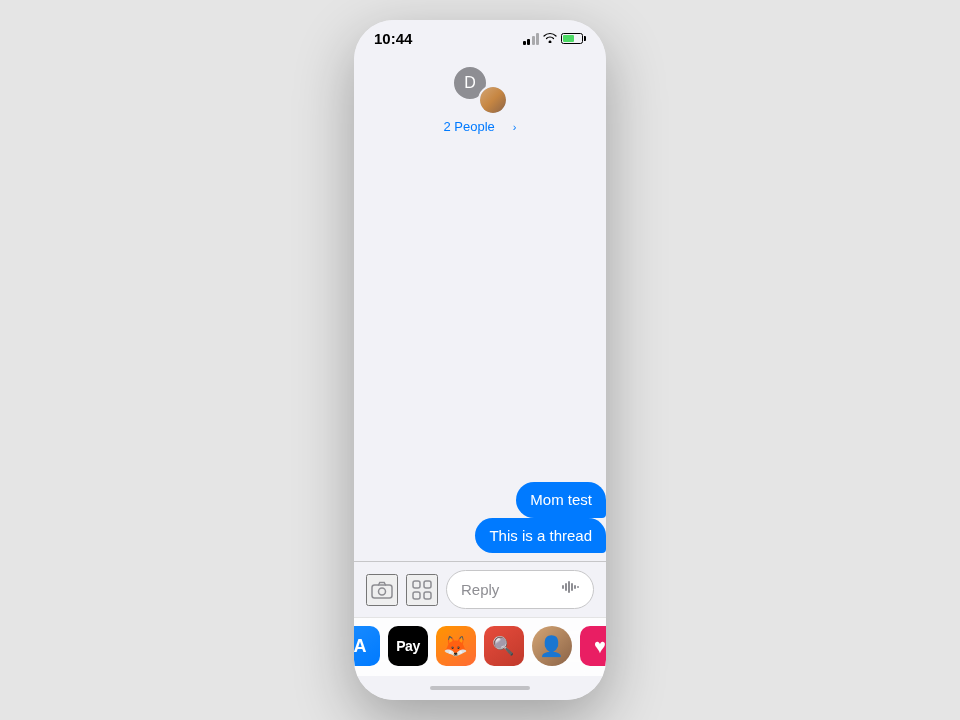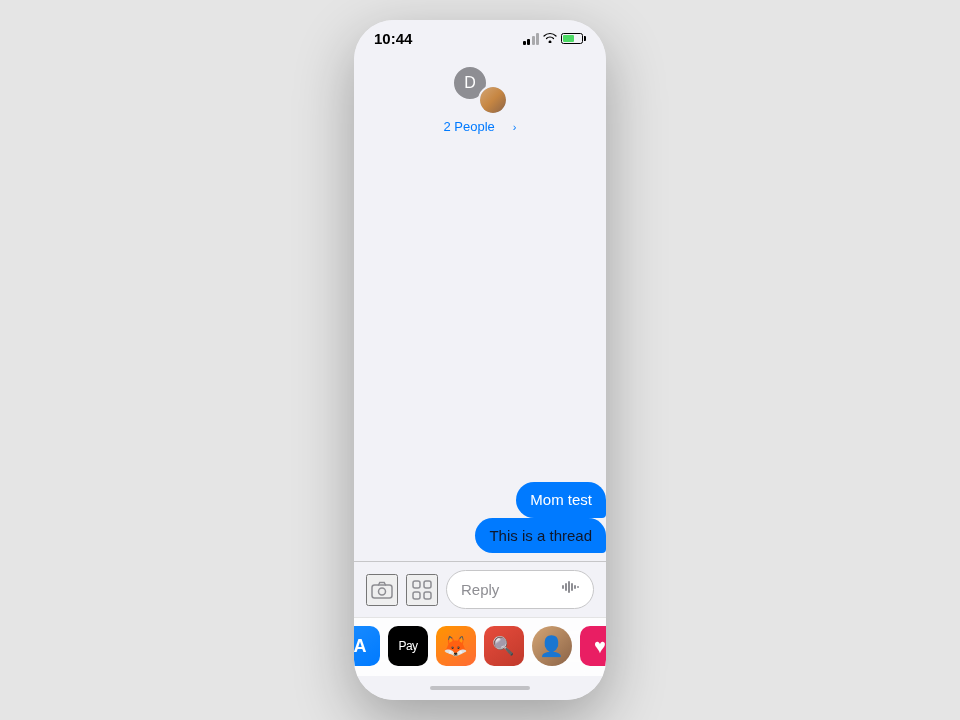--- a/index.html
+++ b/index.html
@@ -196,21 +196,21 @@
     }
 
     .message-bubble.sent {
       background: #007aff;
       color: white;
       border-bottom-right-radius: 4px;
     }
 
     .message-bubble.sent-2 {
       background: #007aff;
-      color: #0f172a;
+      color: #ffffff;
       border-bottom-right-radius: 4px;
       align-self: flex-end;
     }
 
     
     .input-bar {
       background: #f2f2f7;
       border-top: 0.5px solid #c6c6c8;
       padding: 8px 12px;
       display: flex;
@@ -391,21 +391,21 @@
   </div>
 
   <div class="dock">
     <div class="dock-icon" style="background: linear-gradient(135deg, #ffcc02 0%, #ff9500 30%, #ff3b30 60%, #af52de 100%);">
       <span style="font-size:20px;">🌸</span>
     </div>
     <div class="dock-icon" style="background: linear-gradient(145deg, #1a8cff, #007aff);">
       <span style="color:white; font-size:18px; font-weight:bold;">A</span>
     </div>
     <div class="dock-icon" style="background: #000;">
-      <span style="color:white; font-size:12px; font-weight:400; letter-spacing:-0.5px;">Pay</span>
+      <span style="color:white; font-size:14px; font-weight:700; letter-spacing:-0.5px;">Pay</span>
     </div>
     <div class="dock-icon" style="background: linear-gradient(145deg, #ff9500, #ff6b35);">
       <span style="font-size:20px;">🦊</span>
     </div>
     <div class="dock-icon" style="background: linear-gradient(145deg, #e74c3c, #c0392b);">
       <span style="font-size:18px;">🔍</span>
     </div>
     <div class="dock-icon" style="background: linear-gradient(135deg, #d4a574, #8b6347); border-radius: 20px;">
       <span style="font-size:20px;">👤</span>
     </div>

